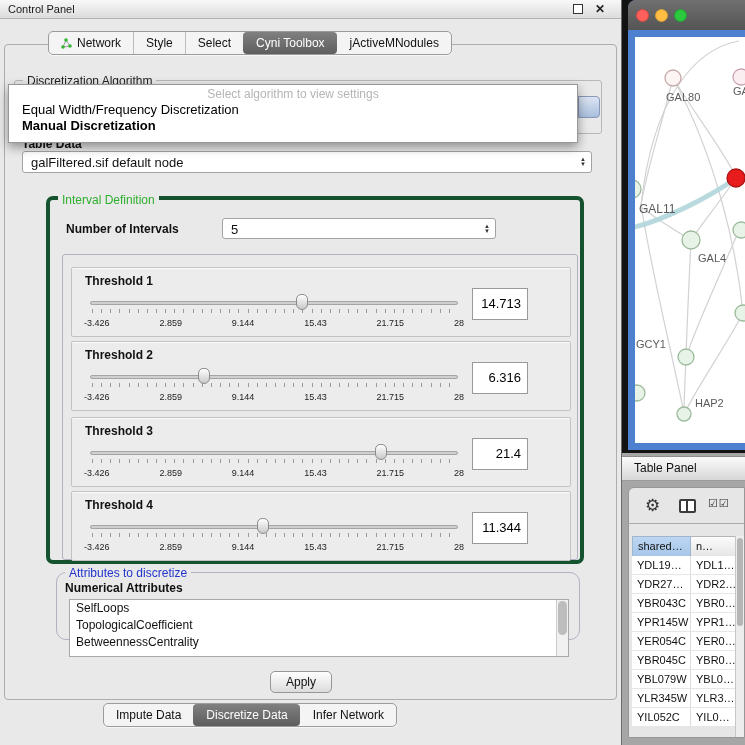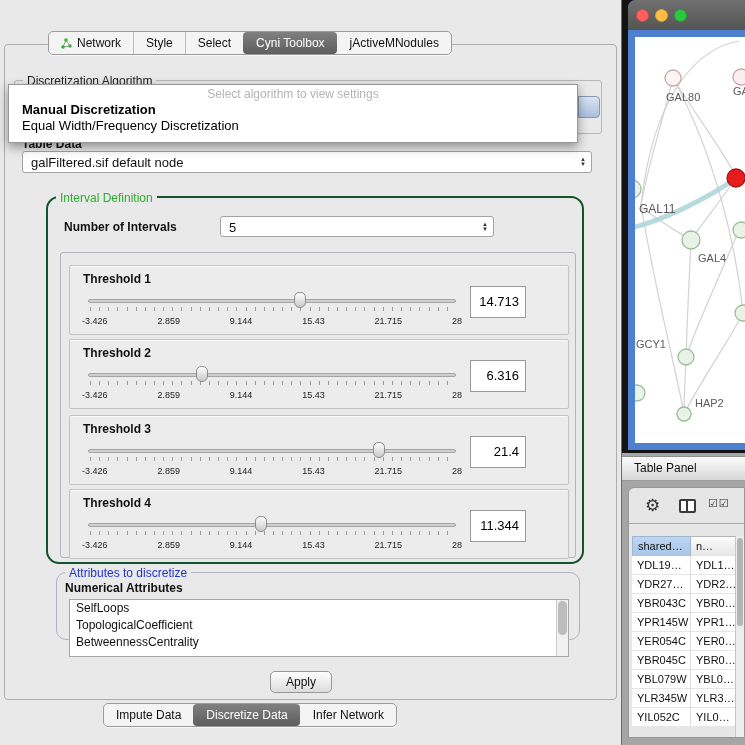--- a/index.html
+++ b/index.html
@@ -35,21 +35,21 @@
   .popup-item { font-size:13px; color:#000; padding:0 13px; line-height:16px; }
   .popup-item.bold { font-weight:bold; }
 
   .table-data-label { position:absolute; left:22px; top:137px; font-size:12px; font-weight:bold; color:#111; }
   .combo { position:absolute; background:#fff; border:1px solid #a3a3a3; border-radius:3px; }
   .combo .combo-text { position:absolute; left:8px; top:50%; transform:translateY(-50%); font-size:13px; color:#111; white-space:nowrap; }
   .stepper { position:absolute; right:5px; top:50%; transform:translateY(-50%); font-size:6px; line-height:5px; color:#333; text-align:center; }
   .combo-main { left:22px; top:151px; width:570px; height:22px; }
   .combo-intervals { left:172px; top:18px; width:274px; height:21px; }
 
-  .interval-group { position:absolute; left:46px; top:196px; width:538px; height:368px; border:2px solid #14532d; border-radius:13px; }
+  .interval-group { position:absolute; left:46px; top:196px; width:538px; height:368px; border:4px solid #14532d; border-radius:7px; }
   .interval-title { color:#2eae2e; }
   .ni-label { position:absolute; left:16px; top:22px; font-size:12px; font-weight:bold; color:#111; }
 
   .thresholds-group { position:absolute; left:12px; top:54px; width:516px; height:306px; border:1px solid #b2b2c4; border-radius:3px; }
   .blue-title { color:#2333cc; }
 
   .th-panel { position:absolute; left:8px; width:500px; height:70px; background:#ececec; border:1px solid #c3c3c3; border-radius:2px; box-shadow:inset 0 1px 0 rgba(255,255,255,.8); }
   .th-label { position:absolute; left:13px; top:6px; font-size:12px; font-weight:bold; color:#111; }
   .slider { position:absolute; left:18px; top:24px; width:368px; height:24px; }
   .track { position:absolute; left:0; right:0; top:9px; height:4px; background:#cfcfcf; border:1px solid #a5a5a5; border-radius:2px; }
@@ -97,20 +97,25 @@
   .cell-c2 { width:46px; border-right:none; }
   .tbl-scroll { position:absolute; right:0; top:48px; width:9px; bottom:0; background:#ededed; border-left:1px solid #c6c6c6; }
   .tbl-thumb { position:absolute; left:1px; top:2px; width:6px; height:88px; background:#b5b5b5; border-radius:3px; }
 
   svg text { font-family:"Liberation Sans", sans-serif; }
 </style>
 </head>
 <body>
 
 <div class="control-panel">
+  <div class="cp-titlebar">
+    <span class="cp-title">Control Panel</span>
+    <span class="float-btn"></span>
+    <span class="close-btn">✕</span>
+  </div>
 
   <div class="cp-frame"></div>
 
   <div class="tabs-row tabs-top">
     <span class="seg">
       <span class="tab">
         <svg width="11" height="11" viewBox="0 0 11 11">
             <path d="M2,9 L5,2 L9,8 Z" fill="none" stroke="#9a9a9a" stroke-width="1"></path>
             <circle cx="2" cy="9" r="1.8" fill="#35b535"></circle>
             <circle cx="5" cy="2" r="1.8" fill="#35b535"></circle>
@@ -133,22 +138,22 @@
     </span>
   </div>
 
   <div class="disc-group">
     <span class="group-title">Discretization Algorithm</span>
   </div>
   <div class="combo-fragment"></div>
 
   <div class="algo-popup">
     <div class="popup-hint">Select algorithm to view settings</div>
+    <div class="popup-item">Equal Width/Frequency Discretization</div>
     <div class="popup-item bold">Manual Discretization</div>
-    <div class="popup-item">Equal Width/Frequency Discretization</div>
   </div>
 
   <div class="table-data-label">Table Data</div>
   <div class="combo combo-main">
     <span class="combo-text">galFiltered.sif default node</span>
     <span class="stepper">▲<br>▼</span>
   </div>
 
   <div class="interval-group">
     <span class="group-title interval-title">Interval Definition</span>

